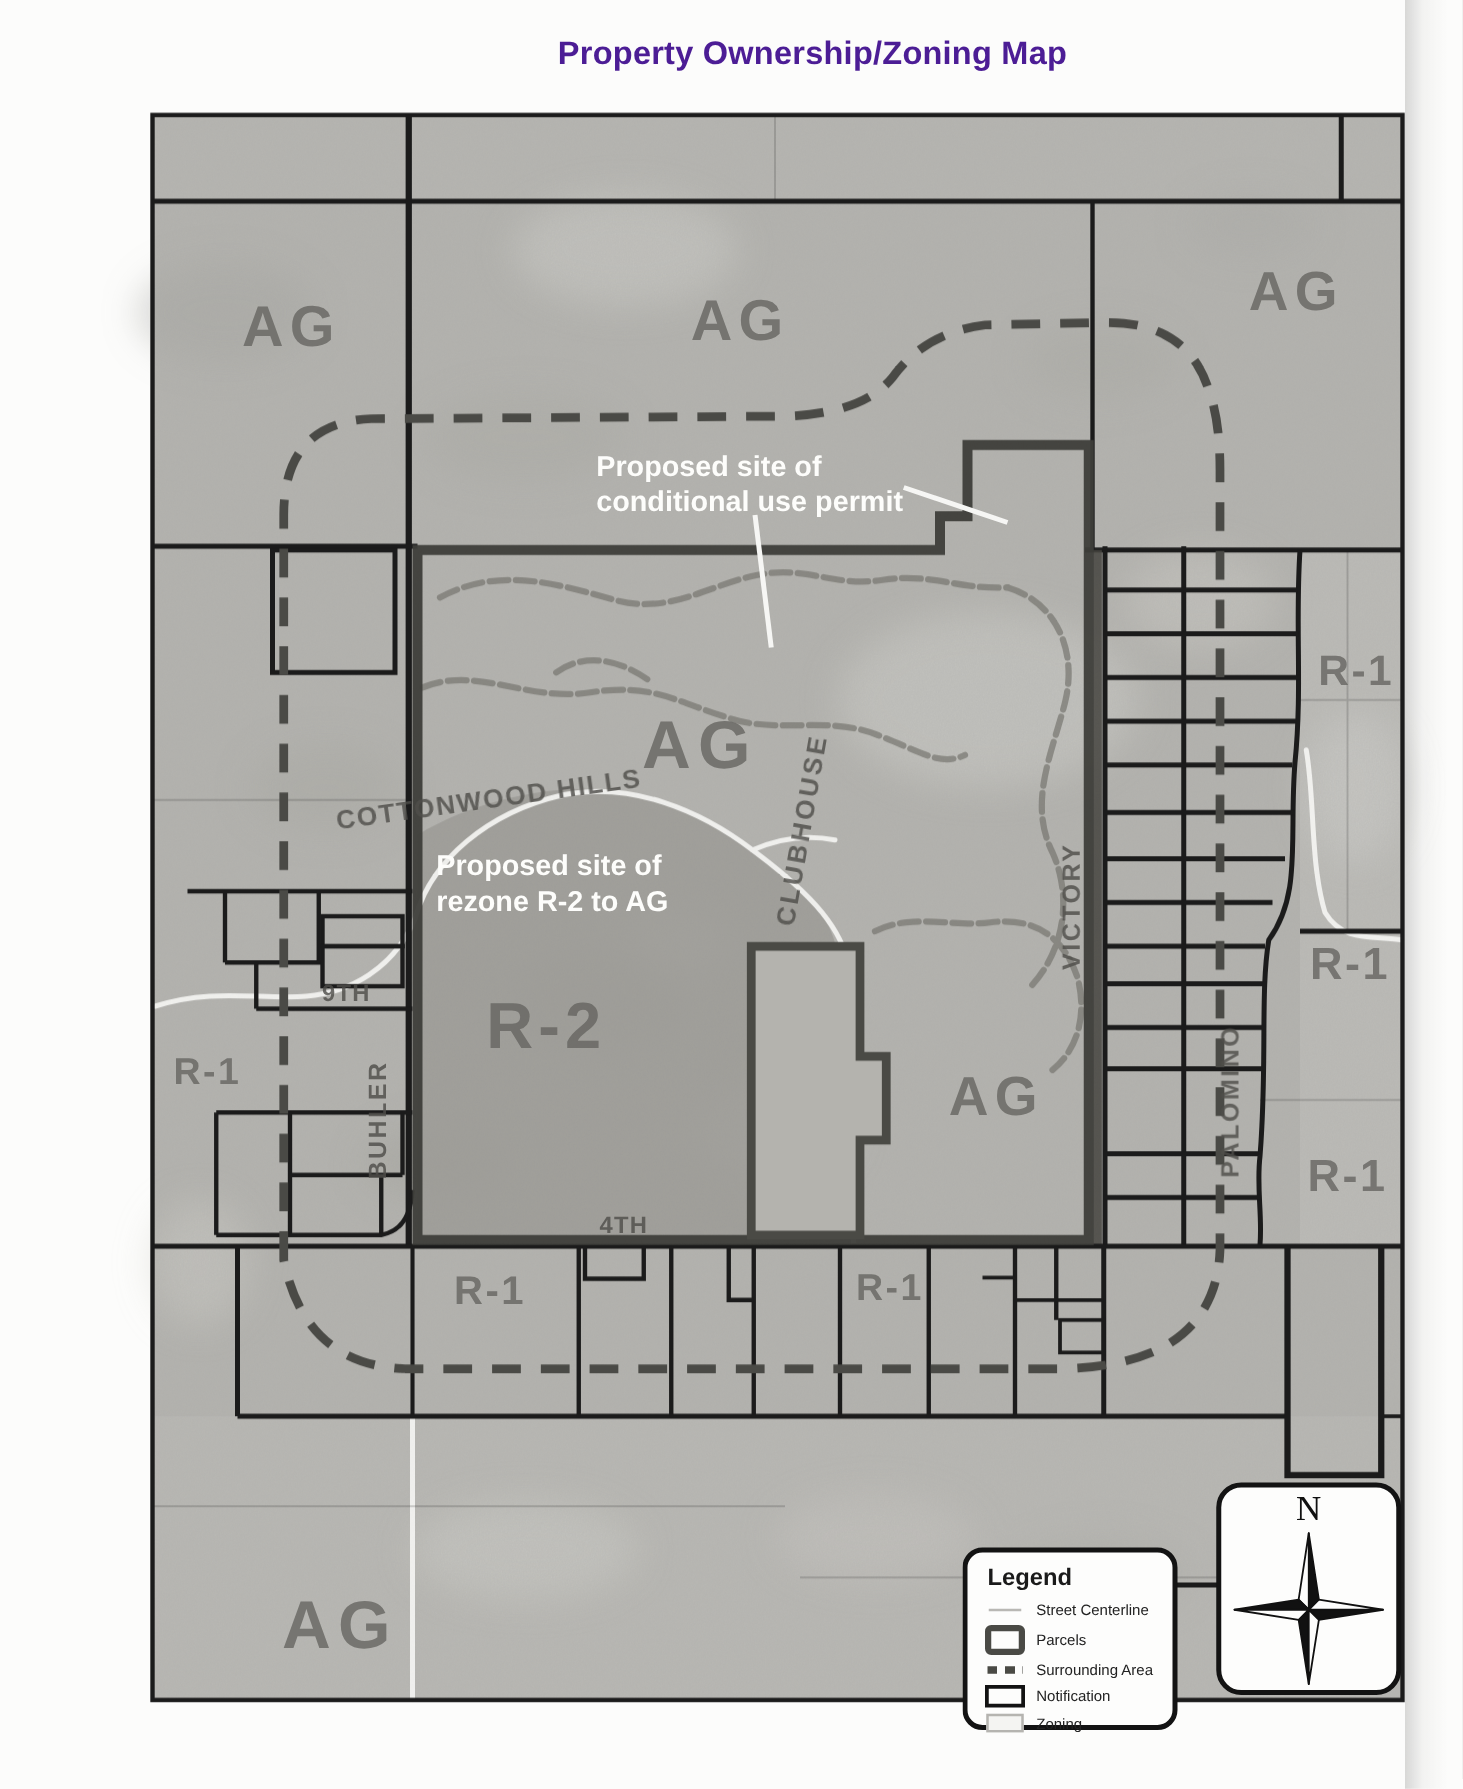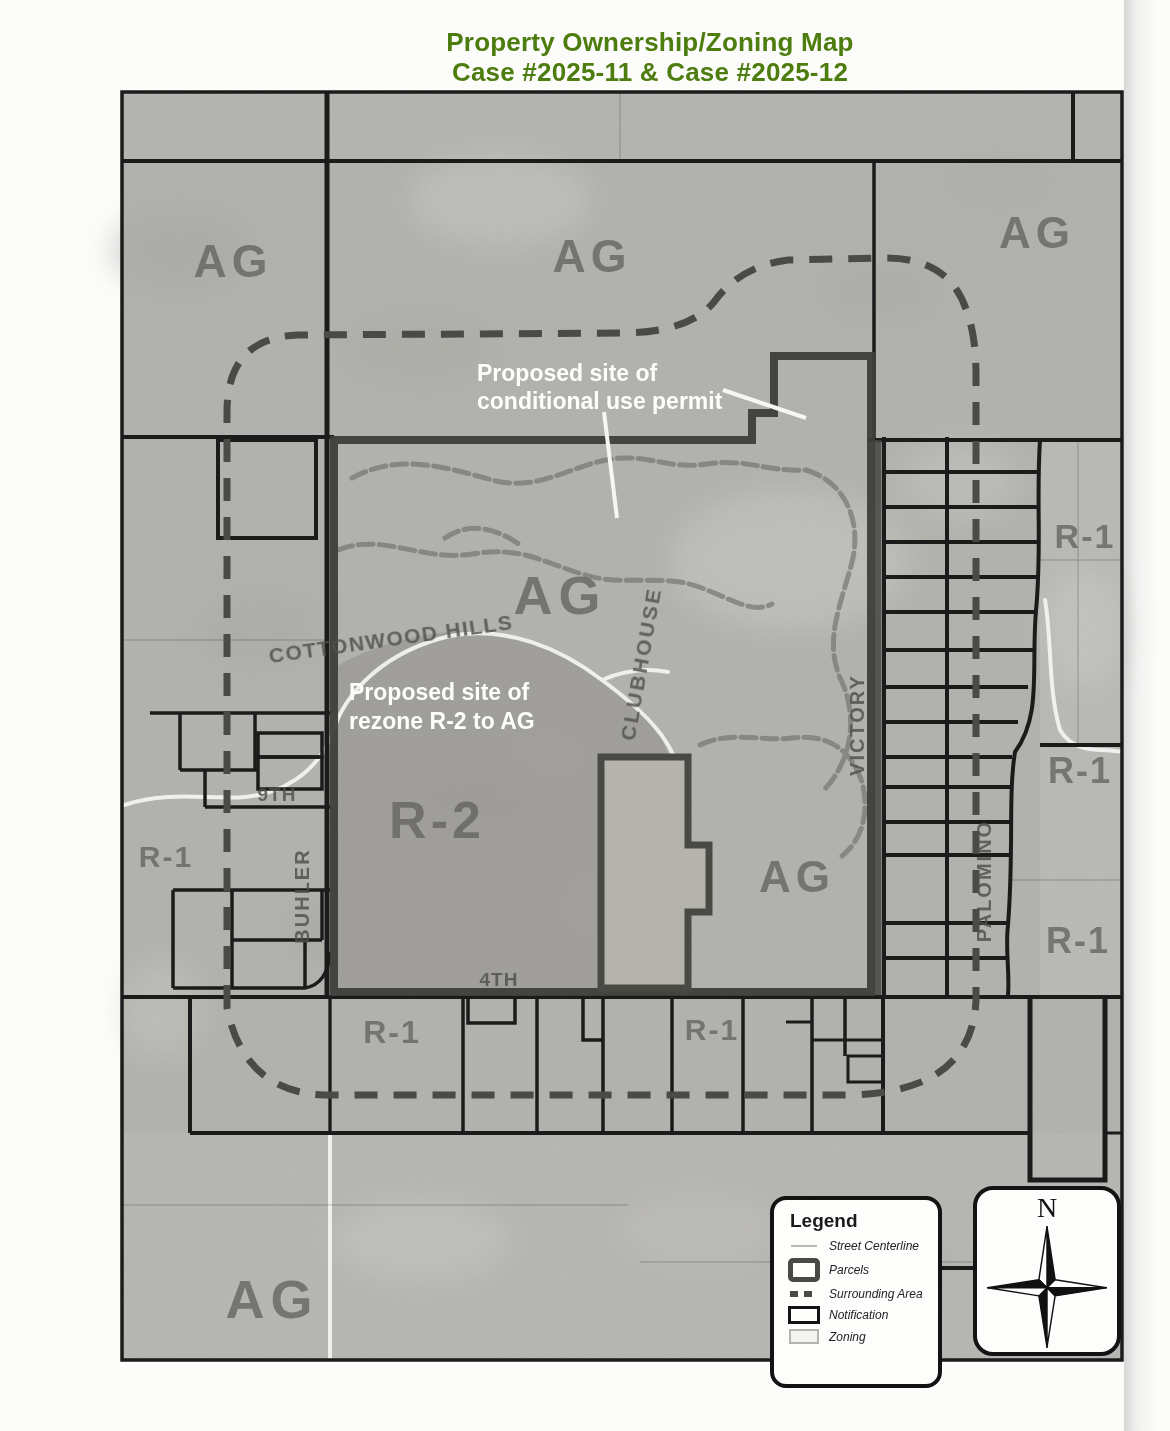--- a/index.html
+++ b/index.html
@@ -1,48 +1,47 @@
 <!DOCTYPE html>
 <html><head>
 <meta charset="utf-8">
 <style>
   html,body{margin:0;padding:0;background:#ffffff;}
   .page{position:relative;width:1170px;height:1431px;background:#fcfcfb;overflow:hidden;
         font-family:"Liberation Sans", sans-serif;}
   .title{position:absolute;top:27px;left:650px;transform:translateX(-50%);width:700px;
-         text-align:center;font-weight:bold;font-size:26px;line-height:30px;color:#4d7c0f;
+         text-align:center;font-weight:bold;font-size:26px;line-height:30px;color:#4c1d95;
          letter-spacing:.2px;}
   .mapsvg{position:absolute;left:0;top:0;}
   .scan-edge{position:absolute;top:0;left:1124px;width:46px;height:1431px;
          background:linear-gradient(90deg, rgba(120,120,118,.28) 0px, rgba(200,200,198,.18) 14px, rgba(255,255,255,0) 34px);}
   
-  .legend-box{position:absolute;left:770px;top:1196px;width:172px;height:192px;box-sizing:border-box;
+  .legend-box{position:absolute;left:770px;top:1238px;width:172px;height:146px;box-sizing:border-box;
          background:#fdfdfc;border:4px solid #131313;border-radius:16px;padding:8px 10px 6px 14px;}
   .legend-title{font-size:19px;font-weight:bold;color:#1a1a1a;margin:2px 0 7px 2px;}
-  .legend-row{display:flex;align-items:center;gap:9px;margin-bottom:5px;font-style:italic;}
+  .legend-row{display:flex;align-items:center;gap:9px;margin-bottom:5px;}
   .legend-row .lbl{font-size:12px;color:#222;white-space:nowrap;}
   .sym{width:32px;flex:0 0 32px;display:flex;justify-content:center;}
   .sym-centerline{width:26px;height:2px;background:#b9b8b4;}
   .sym-property{width:26px;height:14px;border:5px solid #4a4a45;border-radius:5px;}
   .sym-notify{width:28px;height:6px;
       background:repeating-linear-gradient(90deg,#4a4a45 0 8px,transparent 8px 14px);}
   .sym-surround{width:26px;height:12px;border:3.5px solid #131313;}
   .sym-parcel{width:26px;height:11px;border:2px solid #b5b4b0;background:#f4f4f2;}
   .compass-box{position:absolute;left:973px;top:1186px;width:148px;height:170px;box-sizing:border-box;
          background:#fdfdfc;border:4px solid #131313;border-radius:20px;text-align:center;}
   .compass-n{font-family:"Liberation Serif", serif;font-size:28px;color:#111;margin-top:3px;line-height:30px;}
 </style>
 </head>
 <body>
 
 <div class="page">
 
   <div class="title">
     <div>Property Ownership/Zoning Map</div>
-    <div>Case #2025-11 &amp; Case #2025-12</div>
   </div>
 
   <svg class="mapsvg" width="1170" height="1431" viewBox="0 0 1170 1431">
     <defs>
       <filter id="grain" x="0" y="0" width="100%" height="100%">
         <feTurbulence type="fractalNoise" baseFrequency="0.9" numOctaves="2" stitchTiles="stitch" result="n"></feTurbulence>
         <feColorMatrix in="n" type="matrix" values="0 0 0 0 0.42  0 0 0 0 0.42  0 0 0 0 0.40  0.55 0.55 0.55 0 0"></feColorMatrix>
       </filter>
       <filter id="soft" x="-40%" y="-40%" width="180%" height="180%">
         <feGaussianBlur stdDeviation="14"></feGaussianBlur>

